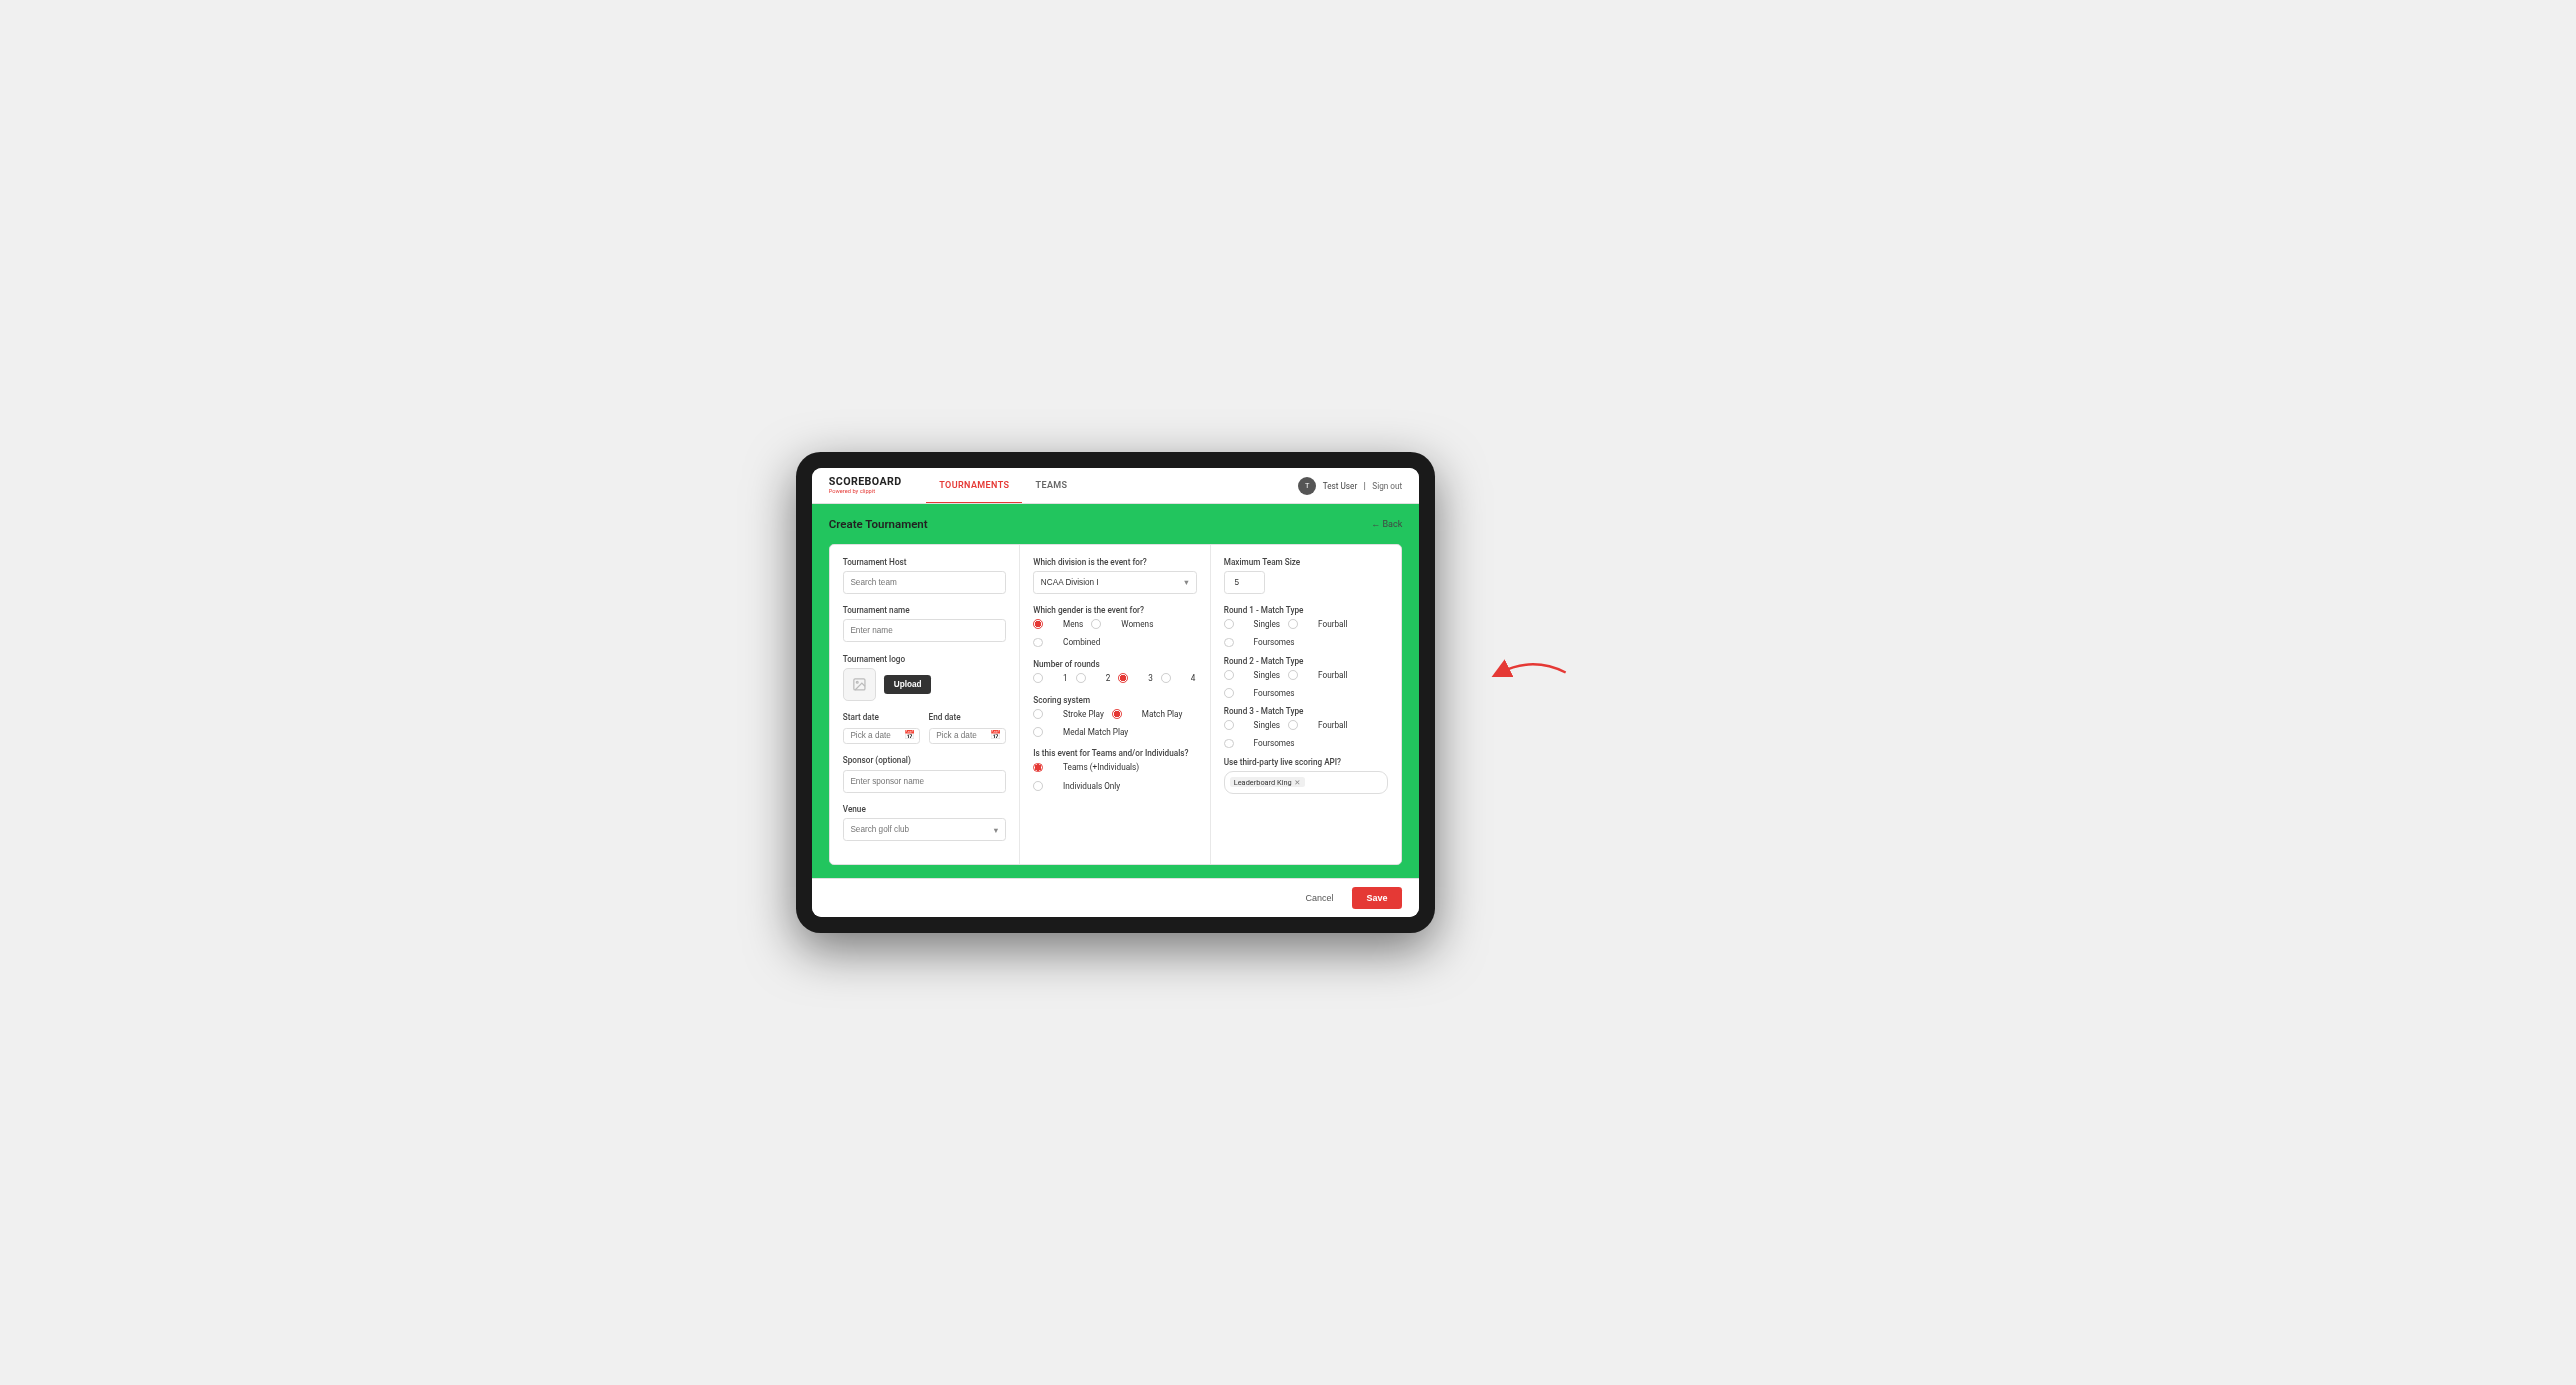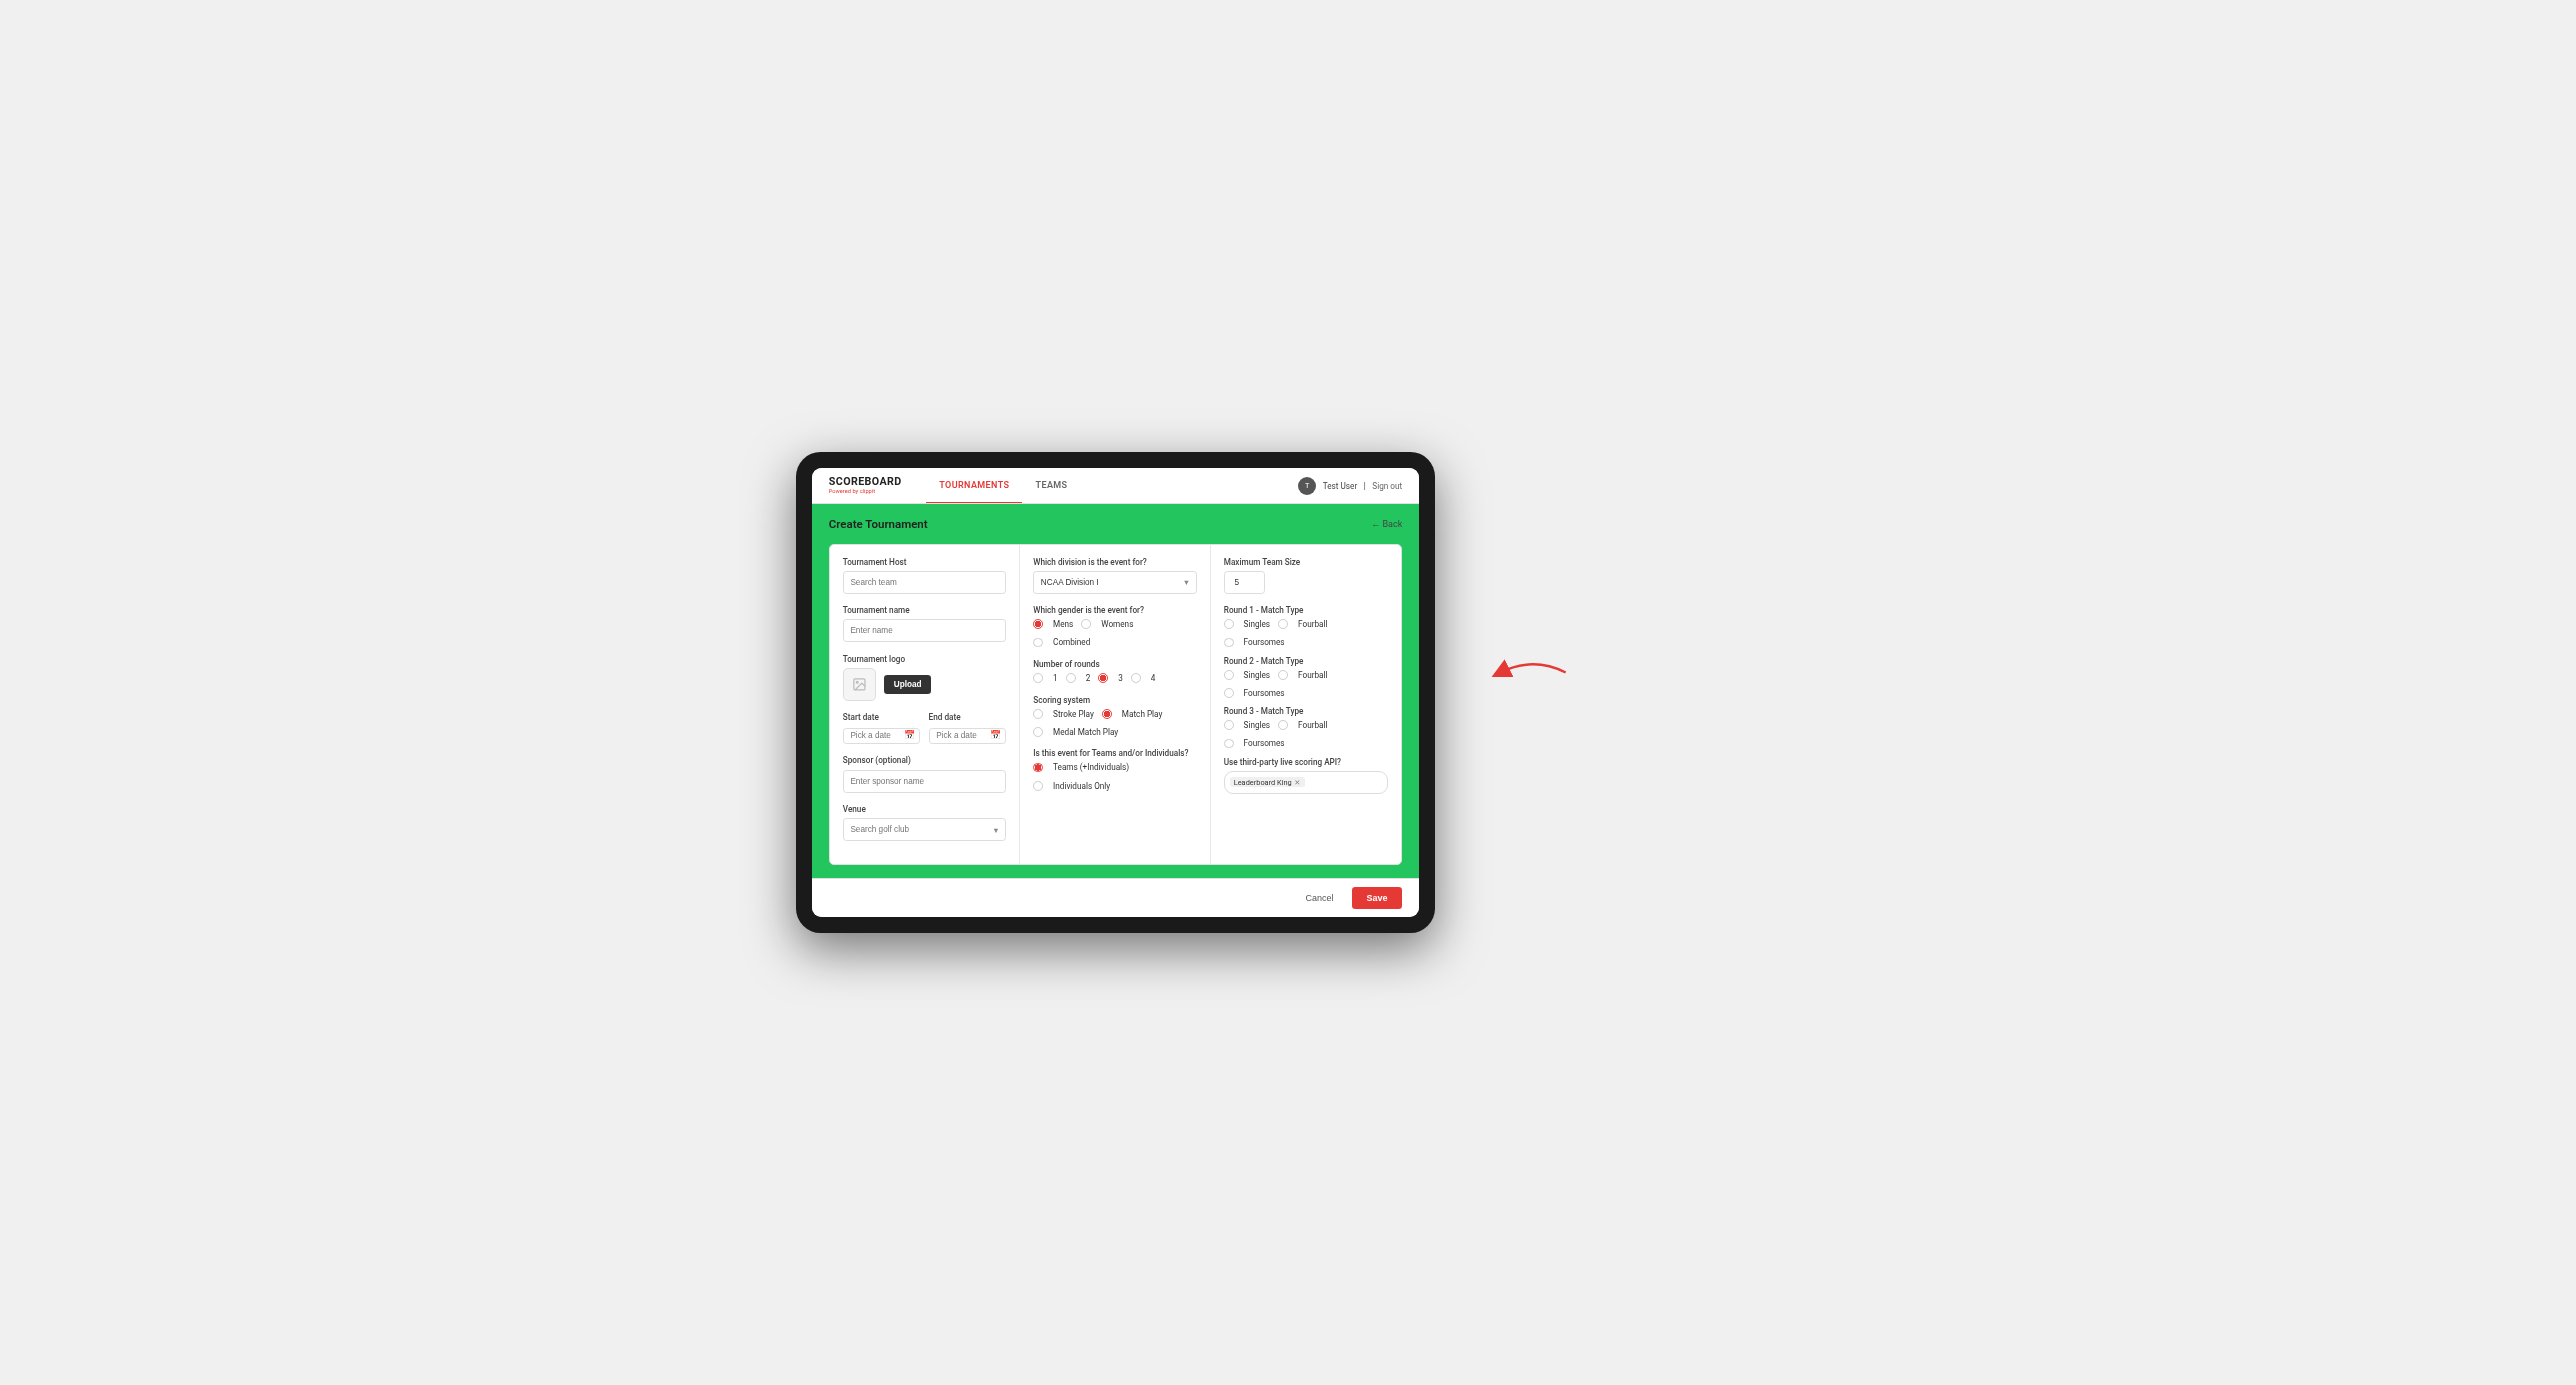--- a/index.html
+++ b/index.html
@@ -267,21 +267,21 @@
     .radio-group {
       display: flex;
       gap: 8.2px;
       align-items: center;
       flex-wrap: wrap;
     }
 
     .radio-option {
       display: flex;
       align-items: center;
-      gap: 10px;
+      gap: 20px;
       font-size: 8.2px;
       color: #333;
       cursor: pointer;
     }
 
     .radio-circle {
       width: 9.8px;
       height: 9.8px;
       border-radius: 50%;
       border: 1.2px solid #ccc;

